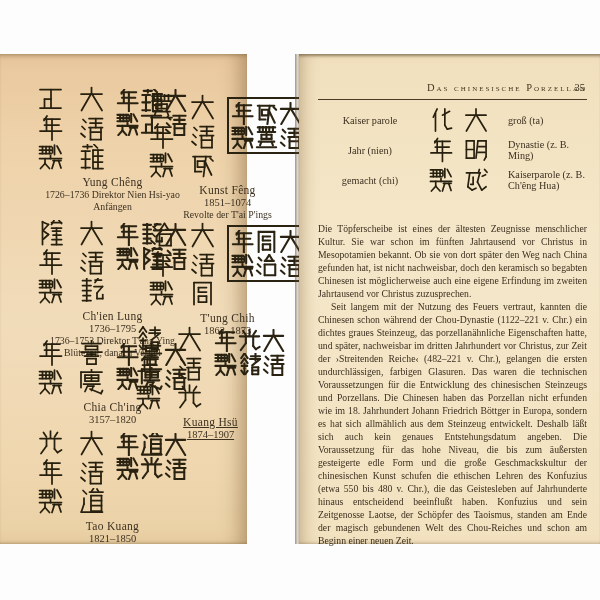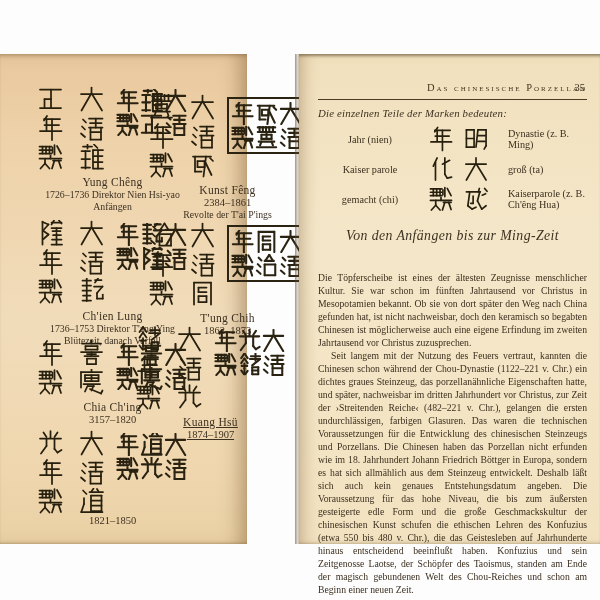--- a/index.html
+++ b/index.html
@@ -388,21 +388,21 @@
                 <line x1="28" y1="76" x2="10" y2="96"></line>
                 <line x1="28" y1="76" x2="46" y2="96"></line>
                 <line x1="60" y1="64" x2="92" y2="64"></line>
                 <line x1="66" y1="64" x2="56" y2="96"></line>
                 <line x1="82" y1="64" x2="92" y2="94"></line>
               </svg>
             </div>
           </div>
     </div>
     <div class="m-name">Kunst Fêng</div>
-    <div class="m-dates">2384–1861</div>
+    <div class="m-dates">1851–1074</div>
     <div class="m-notes">
           <div class="m-note">Revolte der T'ai P'ings</div>
         </div>
   </div>
       <div class="mark-group mark-2">
     <div class="mk-row">
       <div class="mk-cols">
         <div class="cjk-col mc-left">
               <svg viewBox="0 0 100 100">
                 <line x1="18" y1="4" x2="18" y2="96"></line>
@@ -567,20 +567,21 @@
                 <line x1="28" y1="76" x2="10" y2="96"></line>
                 <line x1="28" y1="76" x2="46" y2="96"></line>
                 <line x1="60" y1="64" x2="92" y2="64"></line>
                 <line x1="66" y1="64" x2="56" y2="96"></line>
                 <line x1="82" y1="64" x2="92" y2="94"></line>
               </svg>
             </div>
           </div>
     </div>
     <div class="m-name">Ch'ien Lung</div>
+    <div class="m-dates">1736–1795</div>
     <div class="m-notes">
           <div class="m-note">1736–1753 Direktor T'ang Ying</div>
           <div class="m-note">Blütezeit, danach Verfall</div>
         </div>
   </div>
       <div class="mark-group mark-3">
     <div class="mk-row">
       <div class="mk-cols">
         <div class="cjk-col mc-left">
               <svg viewBox="0 0 100 100">
@@ -1229,35 +1230,59 @@
                 <line x1="28" y1="56" x2="28" y2="76"></line>
                 <line x1="28" y1="76" x2="10" y2="96"></line>
                 <line x1="28" y1="76" x2="46" y2="96"></line>
                 <line x1="60" y1="64" x2="92" y2="64"></line>
                 <line x1="66" y1="64" x2="56" y2="96"></line>
                 <line x1="82" y1="64" x2="92" y2="94"></line>
               </svg>
             </div>
           </div>
     </div>
+    <div class="m-name">Tao Kuang</div>
     <div class="m-dates">1821–1850</div>
     <div class="m-notes"></div>
   </div>
     </div>
 
   <div id="gutter"></div>
 
   <div id="right-page" class="page">
     <div class="rp-inner">
       <div class="rp-header">
         <span class="rp-title">Das chinesische Porzellan</span>
         <span class="rp-pagenum">35</span>
       </div>
-      <div class="rp-intro">Die einzelnen Teile der Marken bedeuten:</div>
       <div class="legend" id="legend">
+          <div class="legend-row">
+    <div class="lg-left">Kaiser parole</div>
+    <div class="lg-chars">
+      <div class="cjk-col lg-cl">
+                <svg viewBox="0 0 100 100">
+                  <line x1="34" y1="4" x2="18" y2="38"></line>
+                  <line x1="27" y1="22" x2="27" y2="96"></line>
+                  <line x1="56" y1="30" x2="86" y2="14"></line>
+                  <line x1="66" y1="4" x2="66" y2="72"></line>
+                  <line x1="66" y1="72" x2="76" y2="88"></line>
+                  <line x1="76" y1="88" x2="94" y2="84"></line>
+                </svg>
+              </div>
+      <div class="cjk-col lg-cr">
+                <svg viewBox="0 0 100 100">
+                  <line x1="8" y1="30" x2="92" y2="30"></line>
+                  <line x1="50" y1="4" x2="50" y2="30"></line>
+                  <line x1="48" y1="30" x2="10" y2="96"></line>
+                  <line x1="52" y1="30" x2="92" y2="96"></line>
+                </svg>
+              </div>
+    </div>
+    <div class="lg-right">groß (ta)</div>
+  </div>
           <div class="legend-row">
     <div class="lg-left">Jahr (nien)</div>
     <div class="lg-chars">
       <div class="cjk-col lg-cl">
                 <svg viewBox="0 0 100 100">
                   <line x1="24" y1="14" x2="88" y2="14"></line>
                   <line x1="36" y1="2" x2="24" y2="20"></line>
                   <line x1="26" y1="38" x2="84" y2="38"></line>
                   <line x1="34" y1="14" x2="34" y2="60"></line>
                   <line x1="8" y1="62" x2="94" y2="62"></line>
@@ -1274,44 +1299,20 @@
                   <line x1="58" y1="12" x2="92" y2="12"></line>
                   <line x1="58" y1="12" x2="50" y2="84"></line>
                   <line x1="92" y1="12" x2="92" y2="78"></line>
                   <line x1="92" y1="78" x2="84" y2="92"></line>
                   <line x1="60" y1="36" x2="90" y2="36"></line>
                   <line x1="58" y1="60" x2="88" y2="60"></line>
                 </svg>
               </div>
     </div>
     <div class="lg-right">Dynastie (z. B. Ming)</div>
-  </div>
-          <div class="legend-row">
-    <div class="lg-left">Kaiser parole</div>
-    <div class="lg-chars">
-      <div class="cjk-col lg-cl">
-                <svg viewBox="0 0 100 100">
-                  <line x1="34" y1="4" x2="18" y2="38"></line>
-                  <line x1="27" y1="22" x2="27" y2="96"></line>
-                  <line x1="56" y1="30" x2="86" y2="14"></line>
-                  <line x1="66" y1="4" x2="66" y2="72"></line>
-                  <line x1="66" y1="72" x2="76" y2="88"></line>
-                  <line x1="76" y1="88" x2="94" y2="84"></line>
-                </svg>
-              </div>
-      <div class="cjk-col lg-cr">
-                <svg viewBox="0 0 100 100">
-                  <line x1="8" y1="30" x2="92" y2="30"></line>
-                  <line x1="50" y1="4" x2="50" y2="30"></line>
-                  <line x1="48" y1="30" x2="10" y2="96"></line>
-                  <line x1="52" y1="30" x2="92" y2="96"></line>
-                </svg>
-              </div>
-    </div>
-    <div class="lg-right">groß (ta)</div>
   </div>
           <div class="legend-row">
     <div class="lg-left">gemacht (chi)</div>
     <div class="lg-chars">
       <div class="cjk-col lg-cl">
                 <svg viewBox="0 0 100 100">
                   <line x1="6" y1="8" x2="54" y2="8"></line>
                   <line x1="6" y1="22" x2="54" y2="22"></line>
                   <line x1="6" y1="36" x2="54" y2="36"></line>
                   <line x1="18" y1="8" x2="18" y2="36"></line>
@@ -1343,21 +1344,20 @@
                   <line x1="56" y1="58" x2="74" y2="92"></line>
                   <line x1="74" y1="92" x2="92" y2="78"></line>
                   <line x1="76" y1="34" x2="90" y2="28"></line>
                   <line x1="86" y1="6" x2="96" y2="18"></line>
                 </svg>
               </div>
     </div>
     <div class="lg-right">Kaiserparole (z. B. Ch'êng Hua)</div>
   </div>
         </div>
-      <div class="rp-heading">Von den Anfängen bis zur Ming-Zeit</div>
       <div class="rp-body" id="body-text">
           <p>Die Töpferscheibe ist eines der ältesten Zeugnisse menschlicher Kultur. Sie war schon im fünften Jahrtausend vor Christus in Mesopotamien bekannt. Ob sie von dort später den Weg nach China gefunden hat, ist nicht nachweisbar, doch den keramisch so begabten Chinesen ist möglicherweise auch eine eigene Erfindung im zweiten Jahrtausend vor Christus zuzusprechen.</p>
           <p>Seit langem mit der Nutzung des Feuers vertraut, kannten die Chinesen schon während der Chou-Dynastie (1122–221 v. Chr.) ein dichtes graues Steinzeug, das porzellanähnliche Eigenschaften hatte, und später, nachweisbar im dritten Jahrhundert vor Christus, zur Zeit der ›Streitenden Reiche‹ (482–221 v. Chr.), gelangen die ersten undurchlässigen, farbigen Glasuren. Das waren die technischen Voraussetzungen für die Entwicklung des chinesischen Steinzeugs und Porzellans. Die Chinesen haben das Porzellan nicht erfunden wie im 18. Jahrhundert Johann Friedrich Böttger in Europa, sondern es hat sich allmählich aus dem Steinzeug entwickelt. Deshalb läßt sich auch kein genaues Entstehungsdatum angeben. Die Voraussetzung für das hohe Niveau, die bis zum äußersten gesteigerte edle Form und die große Geschmackskultur der chinesischen Kunst schufen die ethischen Lehren des Konfuzius (etwa 550 bis 480 v. Chr.), die das Geistesleben auf Jahrhunderte hinaus entscheidend beeinflußt haben. Konfuzius und sein Zeitgenosse Laotse, der Schöpfer des Taoismus, standen am Ende der magisch gebundenen Welt des Chou-Reiches und schon am Beginn einer neuen Zeit.</p>
         </div>
     </div>
   </div>
 
 </div>
 
 </body></html>

